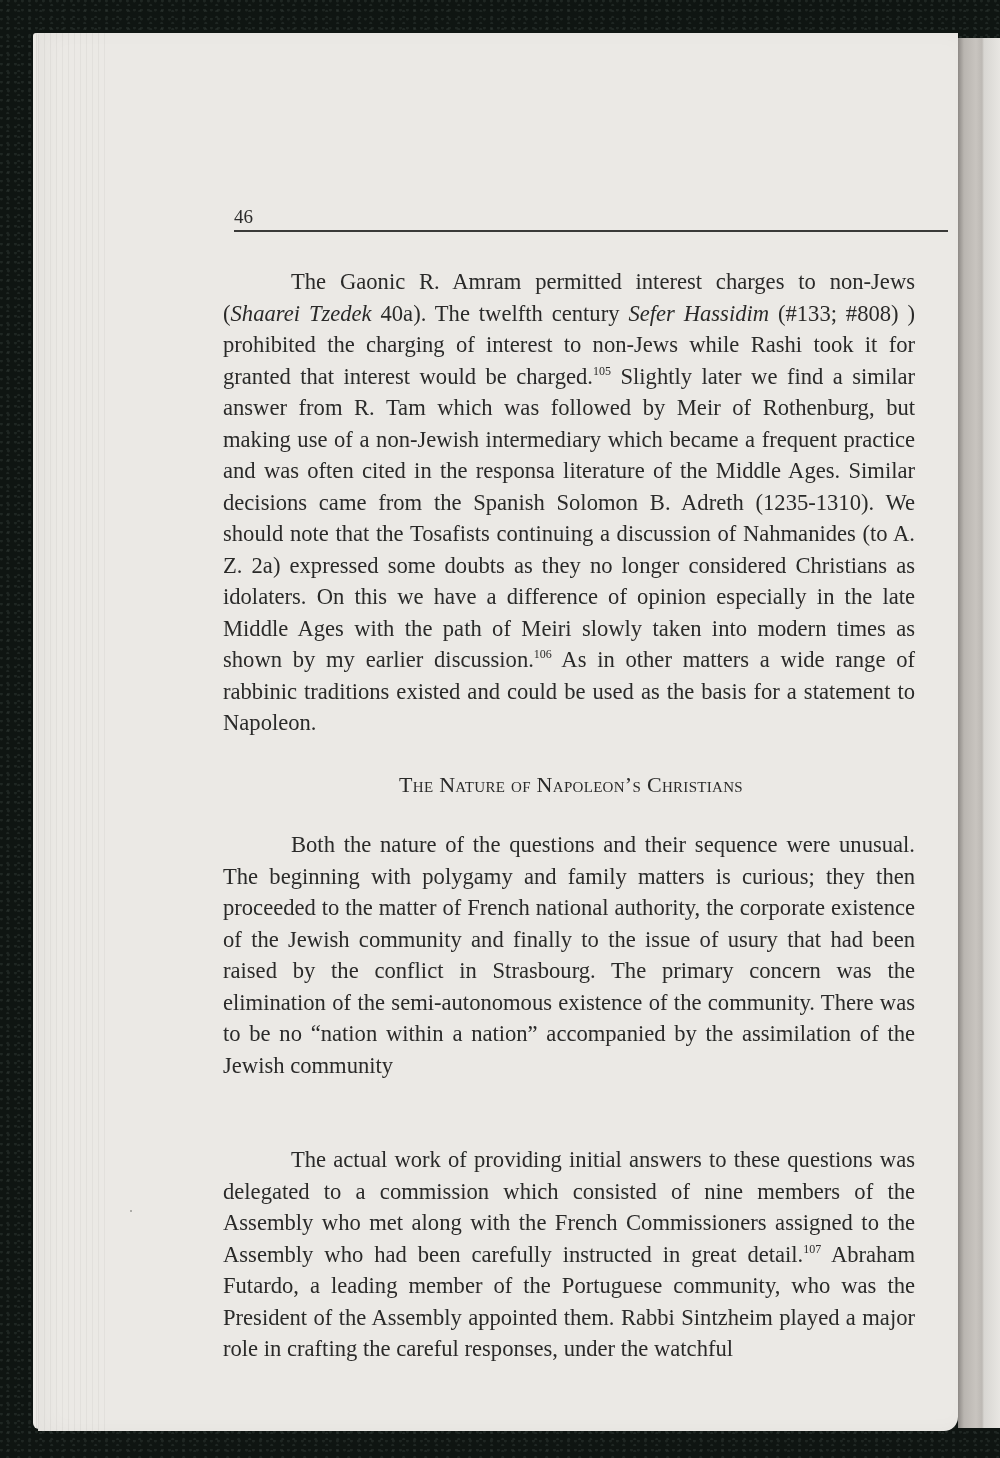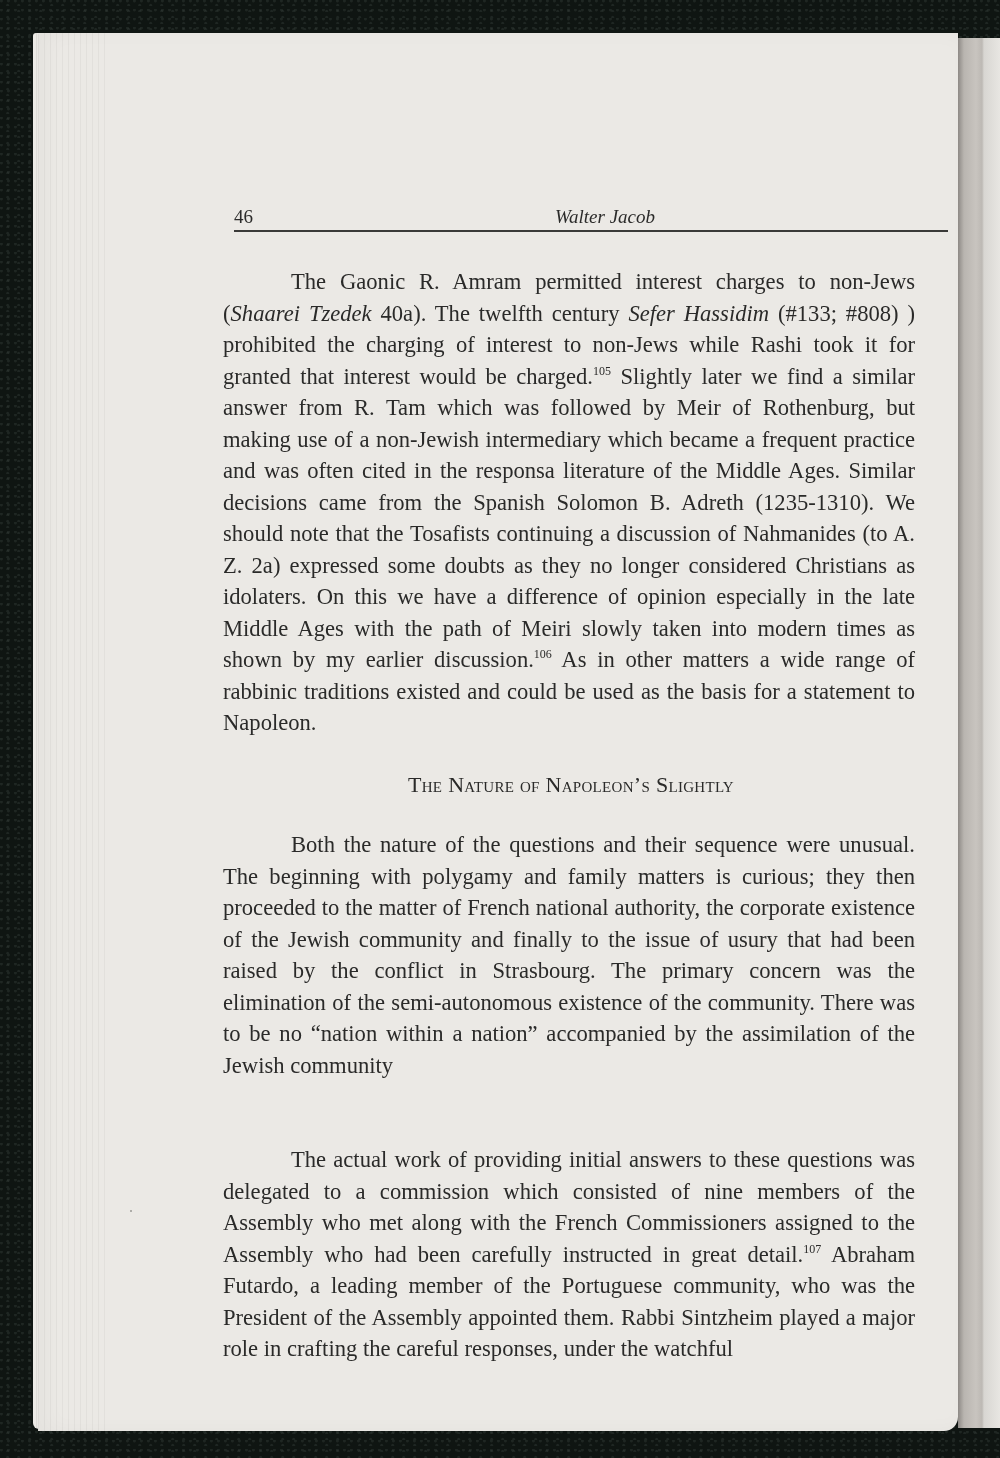--- a/index.html
+++ b/index.html
@@ -123,27 +123,26 @@
 <body>
 
 <div class="page-stack"></div>
 <div class="next-page"></div>
 
 <div class="page">
 </div>
 
 <div class="running-head">
   <span class="page-number">46</span>
-  <span class="header-author">Walter Jacob</span>
 </div>
 
 <div class="body-text">
   <p class="para"><span>The Gaonic R. Amram permitted interest charges to non-Jews (</span><em>Shaarei Tzedek</em><span> 40a). The twelfth century </span><em>Sefer Hassidim</em><span> (#133; #808) ) prohibited the charging of interest to non-Jews while Rashi took it for granted that interest would be charged.</span><sup>105</sup><span> Slightly later we find a similar answer from R. Tam which was followed by Meir of Rothenburg, but making use of a non-Jewish intermediary which became a frequent practice and was often cited in the responsa literature of the Middle Ages. Similar decisions came from the Spanish Solomon B. Adreth (1235-1310). We should note that the Tosafists continuing a discussion of Nahmanides (to A. Z. 2a) expressed some doubts as they no longer considered Christians as idolaters. On this we have a difference of opinion especially in the late Middle Ages with the path of Meiri slowly taken into modern times as shown by my earlier discussion.</span><sup>106</sup><span> As in other matters a wide range of rabbinic traditions existed and could be used as the basis for a statement to Napoleon.</span></p>
 
-  <div class="section-heading">The Nature of Napoleon’s Slightly</div>
+  <div class="section-heading">The Nature of Napoleon’s Christians</div>
 
   <p class="para">Both the nature of the questions and their sequence were unusual. The beginning with polygamy and family matters is curious; they then proceeded to the matter of French national authority, the corporate existence of the Jewish community and finally to the issue of usury that had been raised by the conflict in Strasbourg. The primary concern was the elimination of the semi-autonomous existence of the community. There was to be no “nation within a nation” accompanied by the assimilation of the Jewish community</p>
 
   <div class="gap"></div>
 
   <p class="para"><span>The actual work of providing initial answers to these questions was delegated to a commission which consisted of nine members of the Assembly who met along with the French Commissioners assigned to the Assembly who had been carefully instructed in great detail.</span><sup>107</sup><span> Abraham Futardo, a leading member of the Portuguese community, who was the President of the Assembly appointed them. Rabbi Sintzheim played a major role in crafting the careful responses, under the watchful</span></p>
 </div>
 
 <div class="stray-mark"></div>
 

